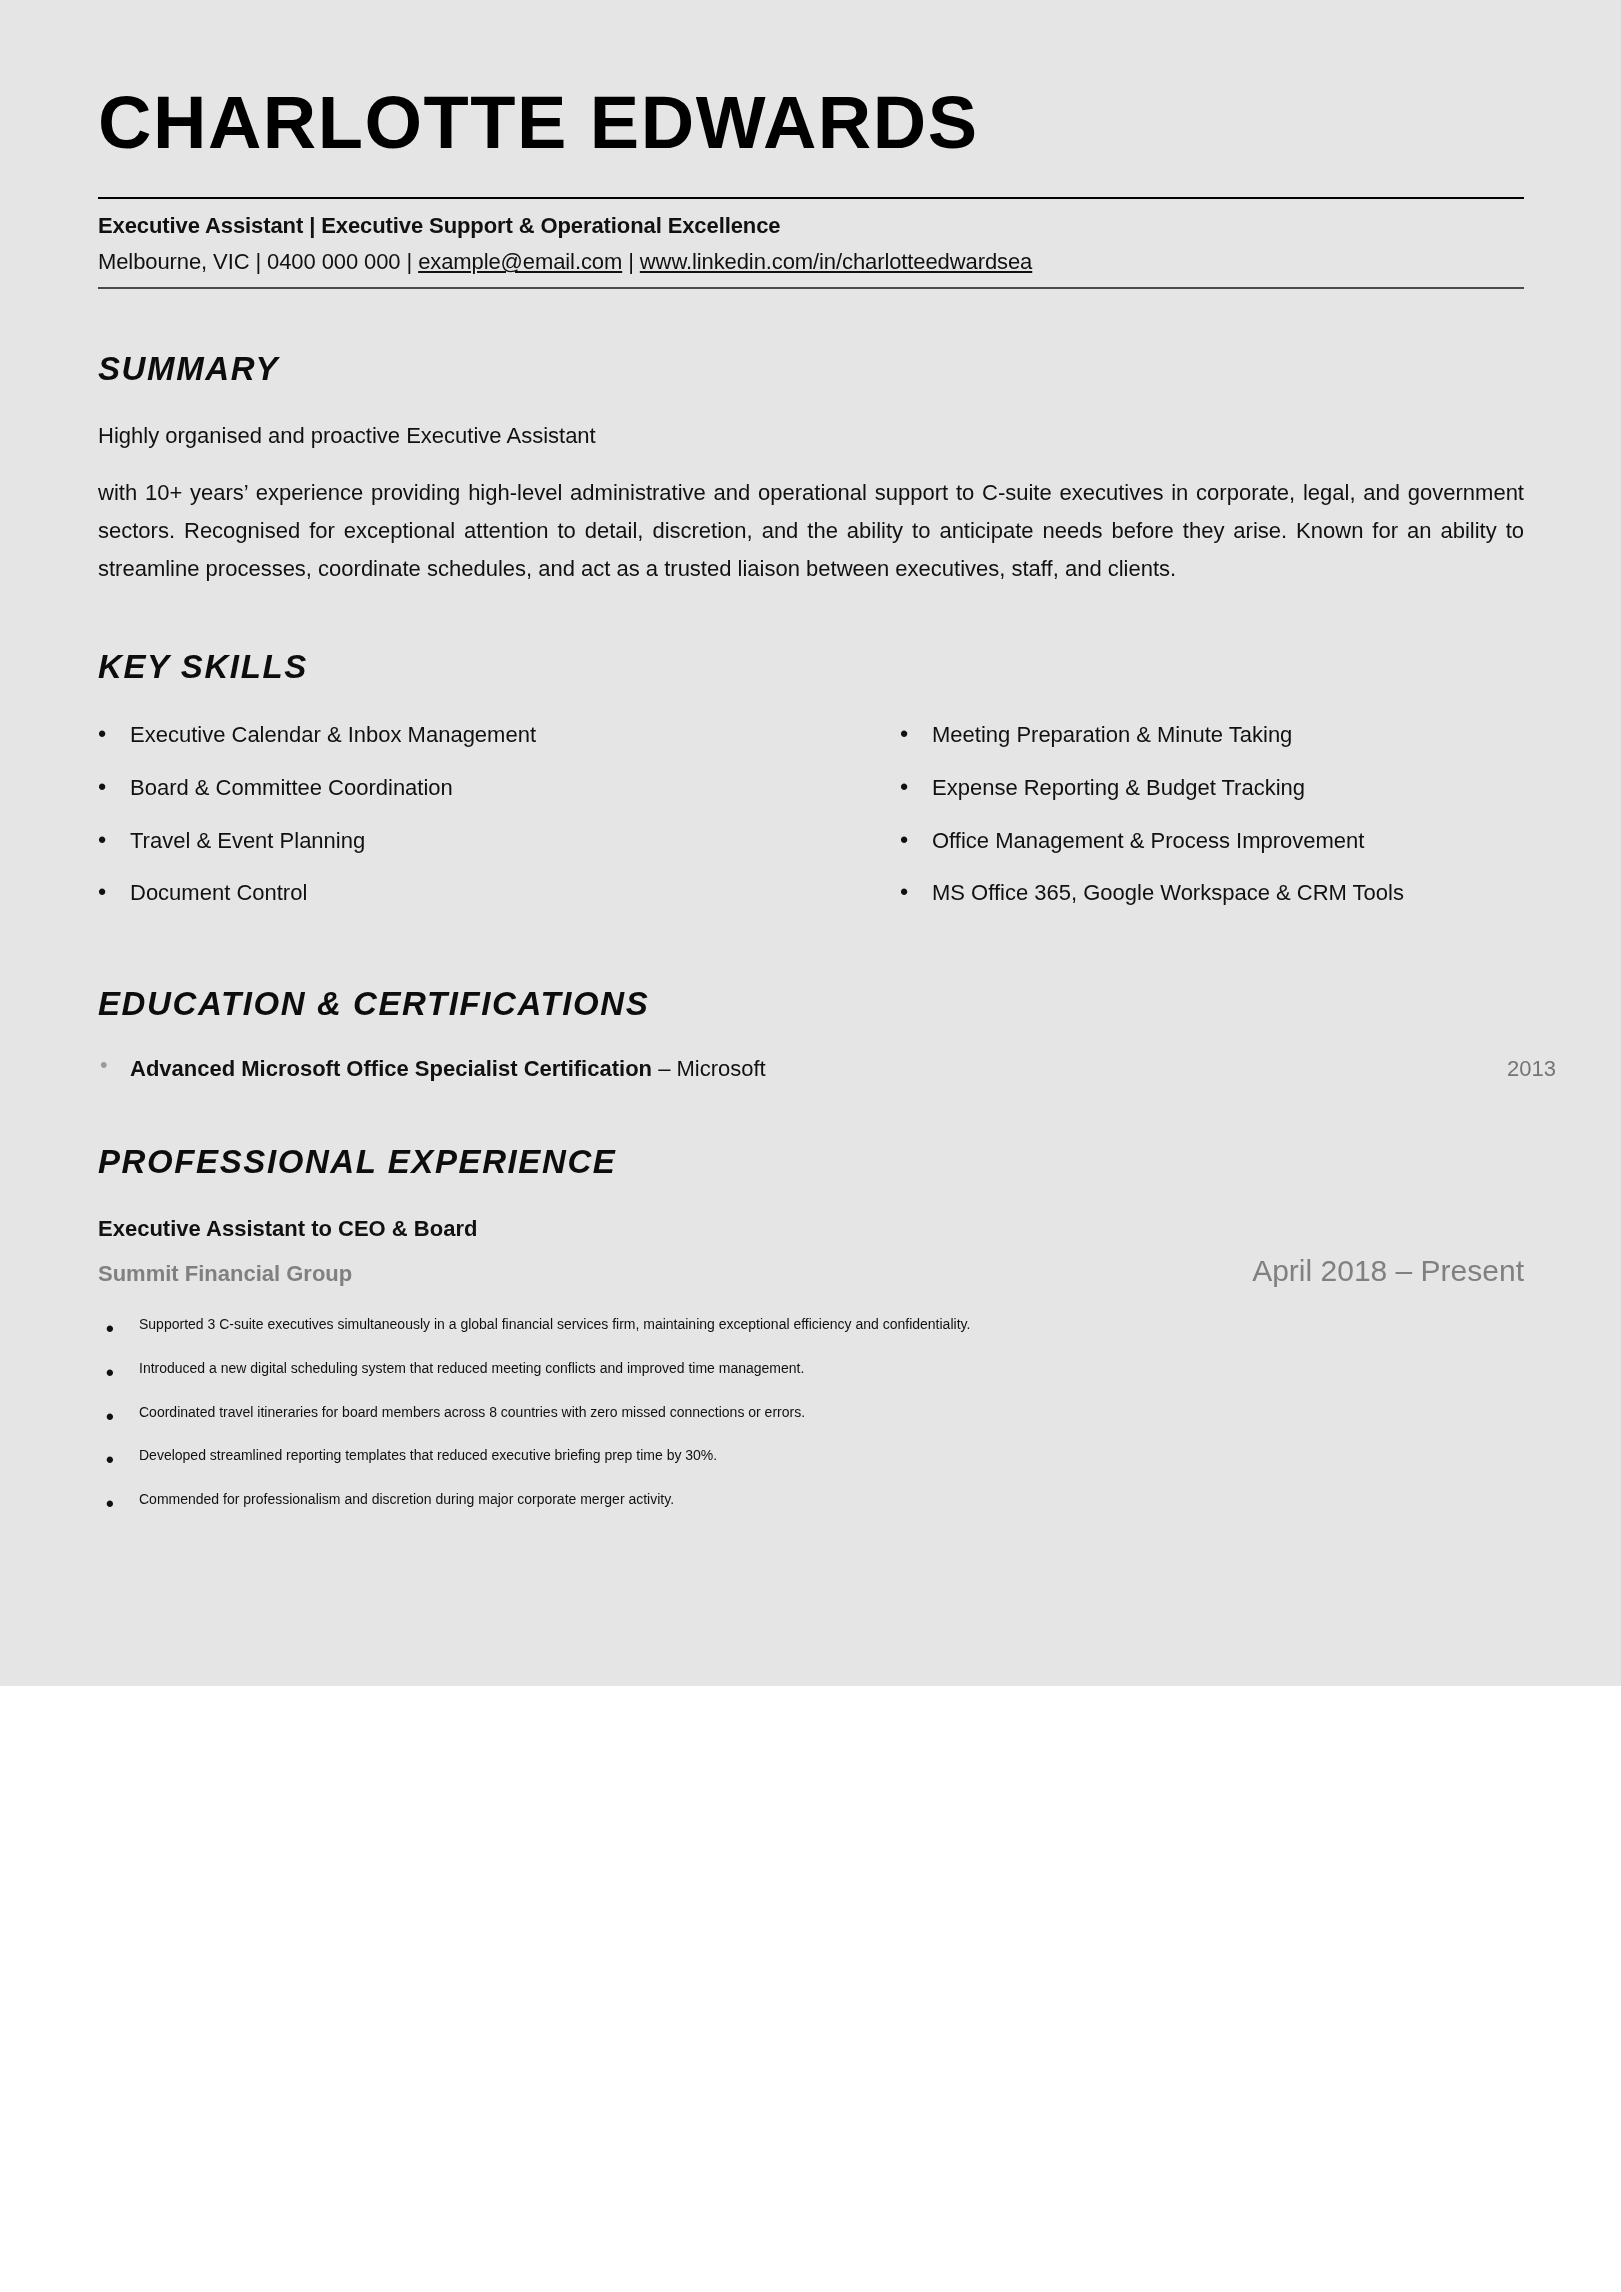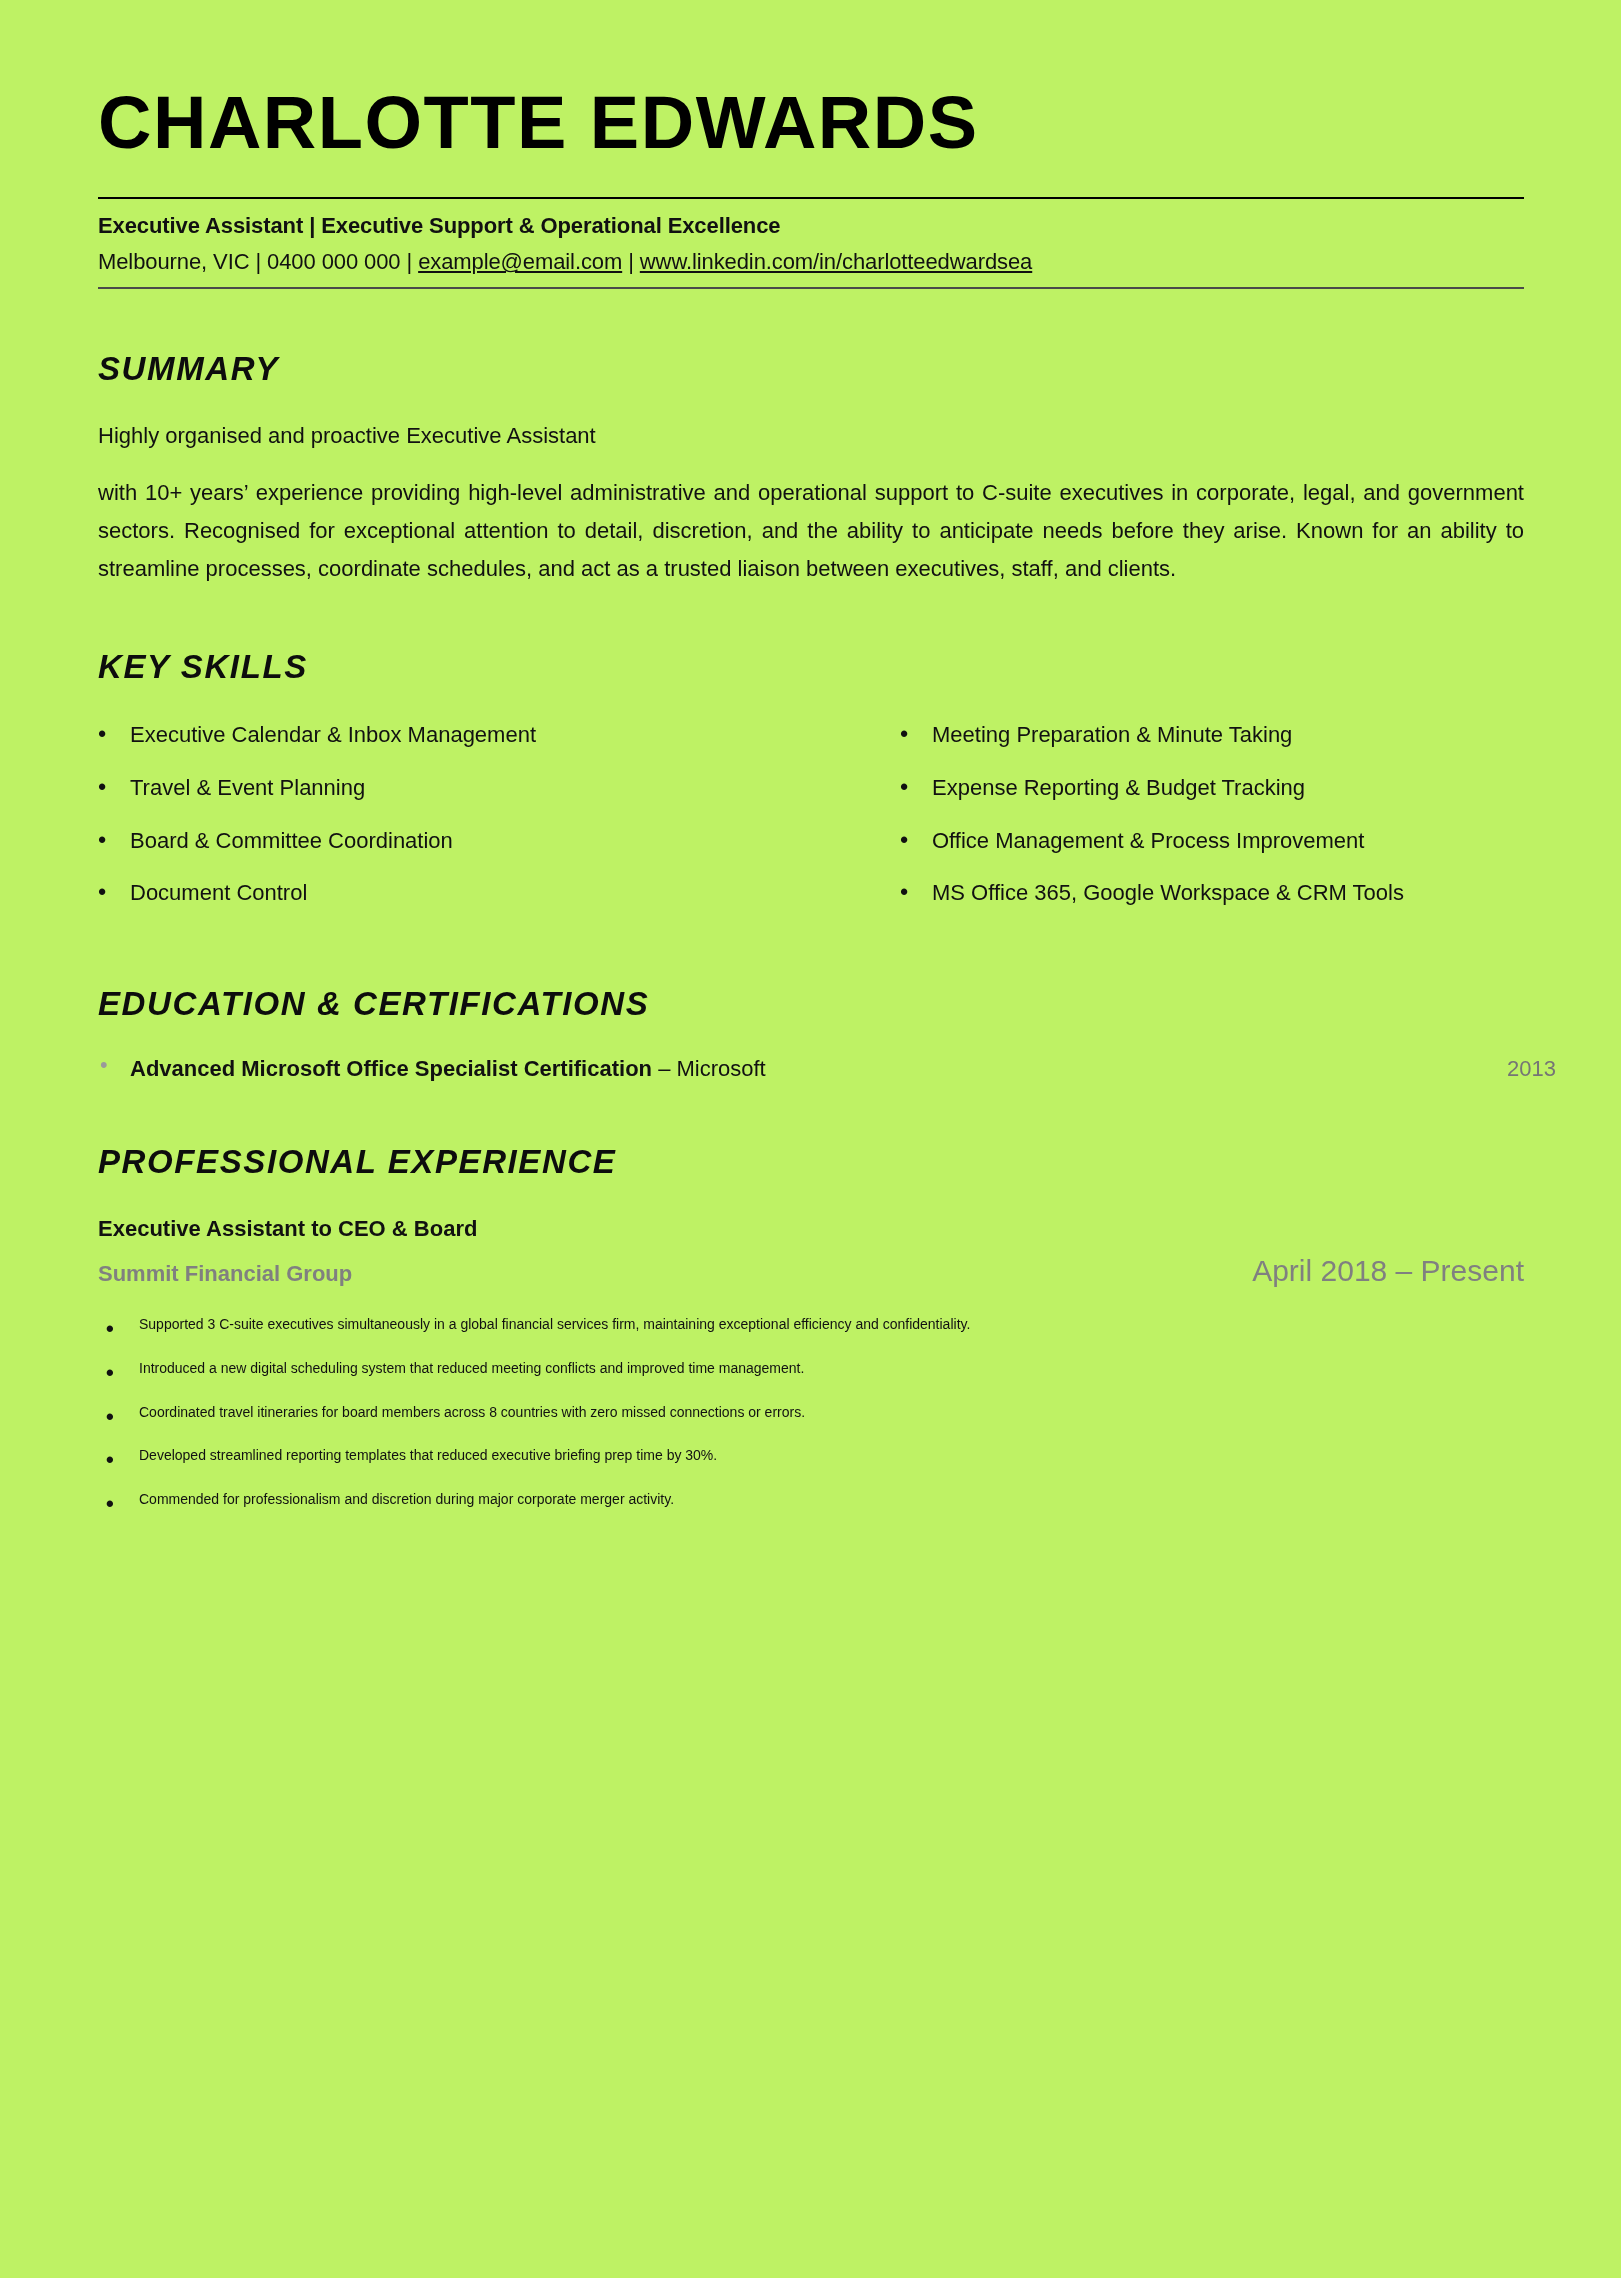--- a/index.html
+++ b/index.html
@@ -6,22 +6,22 @@
     margin: 0;
     padding: 0;
     background: #ffffff;
   }
   body {
     font-family: "Liberation Sans", sans-serif;
     color: #111111;
   }
   .page {
     width: 1621px;
-    height: 2278px;
-    background: #bef264;
+    height: 1686px;
+    background: #e5e5e5;
     position: relative;
     box-sizing: border-box;
     padding: 0 98px;
     overflow: hidden;
   }
 
   
   .name {
     font-size: 74px;
     font-weight: bold;
@@ -207,22 +207,22 @@
     <h2 class="section-title sec-summary">SUMMARY</h2>
     <p class="summary-lead">Highly organised and proactive Executive Assistant</p>
     <p class="summary-body">with 10+ years’ experience providing high-level administrative and operational support to C-suite executives in corporate, legal, and government sectors. Recognised for exceptional attention to detail, discretion, and the ability to anticipate needs before they arise. Known for an ability to streamline processes, coordinate schedules, and act as a trusted liaison between executives, staff, and clients.</p>
   </section>
 
   <section>
     <h2 class="section-title sec-skills">KEY SKILLS</h2>
     <div class="skills-grid">
       <div class="skill-col">
         <div class="skill-item">Executive Calendar &amp; Inbox Management</div>
+        <div class="skill-item">Board &amp; Committee Coordination</div>
         <div class="skill-item">Travel &amp; Event Planning</div>
-        <div class="skill-item">Board &amp; Committee Coordination</div>
         <div class="skill-item">Document Control</div>
       </div>
       <div class="skill-col">
         <div class="skill-item">Meeting Preparation &amp; Minute Taking</div>
         <div class="skill-item">Expense Reporting &amp; Budget Tracking</div>
         <div class="skill-item">Office Management &amp; Process Improvement</div>
         <div class="skill-item">MS Office 365, Google Workspace &amp; CRM Tools</div>
       </div>
     </div>
   </section>

